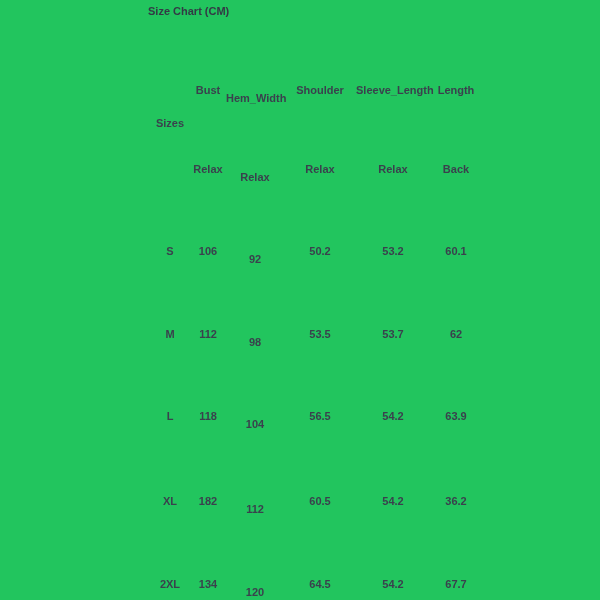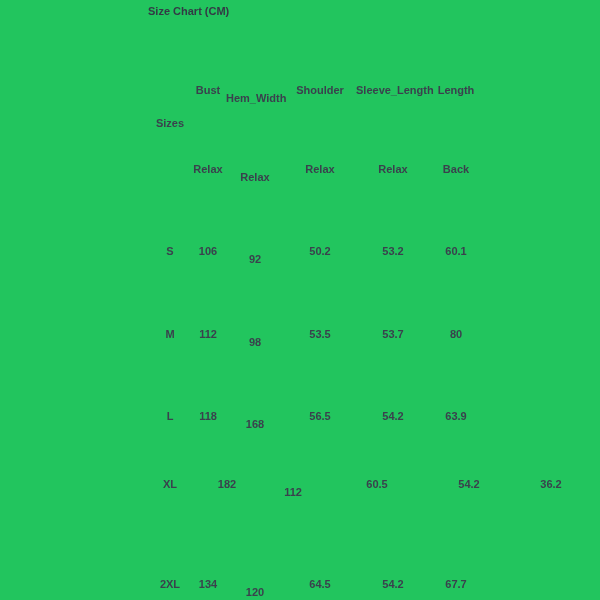--- a/index.html
+++ b/index.html
@@ -45,21 +45,21 @@
   .c3 { width: 72px; }
   .c4 { width: 74px; }
   .c5 { width: 52px; }
 
   .r-header { top: 76px; }
   .r-sizes  { top: 117px; }
   .r-fits   { top: 155px; }
   .r-s      { top: 237px; }
   .r-m      { top: 320px; }
   .r-l      { top: 402px; }
-  .r-xl     { top: 470px; gap: 19px; }
+  .r-xl     { top: 487px; }
   .r-2xl    { top: 570px; }
 </style>
 </head>
 <body>
 
 <div class="canvas">
 
   <div class="title">Size Chart (CM)</div>
 
   <div>
@@ -94,27 +94,27 @@
       <span class="c4">53.2</span>
       <span class="c5">60.1</span>
     </div>
 
     <div class="trow r-m">
       <span class="c0">M</span>
       <span class="c1">112</span>
       <span class="c2">98</span>
       <span class="c3">53.5</span>
       <span class="c4">53.7</span>
-      <span class="c5">80</span>
+      <span class="c5">62</span>
     </div>
 
     <div class="trow r-l">
       <span class="c0">L</span>
       <span class="c1">118</span>
-      <span class="c2">168</span>
+      <span class="c2">104</span>
       <span class="c3">56.5</span>
       <span class="c4">54.2</span>
       <span class="c5">63.9</span>
     </div>
 
     <div class="trow r-xl">
       <span class="c0">XL</span>
       <span class="c1">182</span>
       <span class="c2">112</span>
       <span class="c3">60.5</span>

